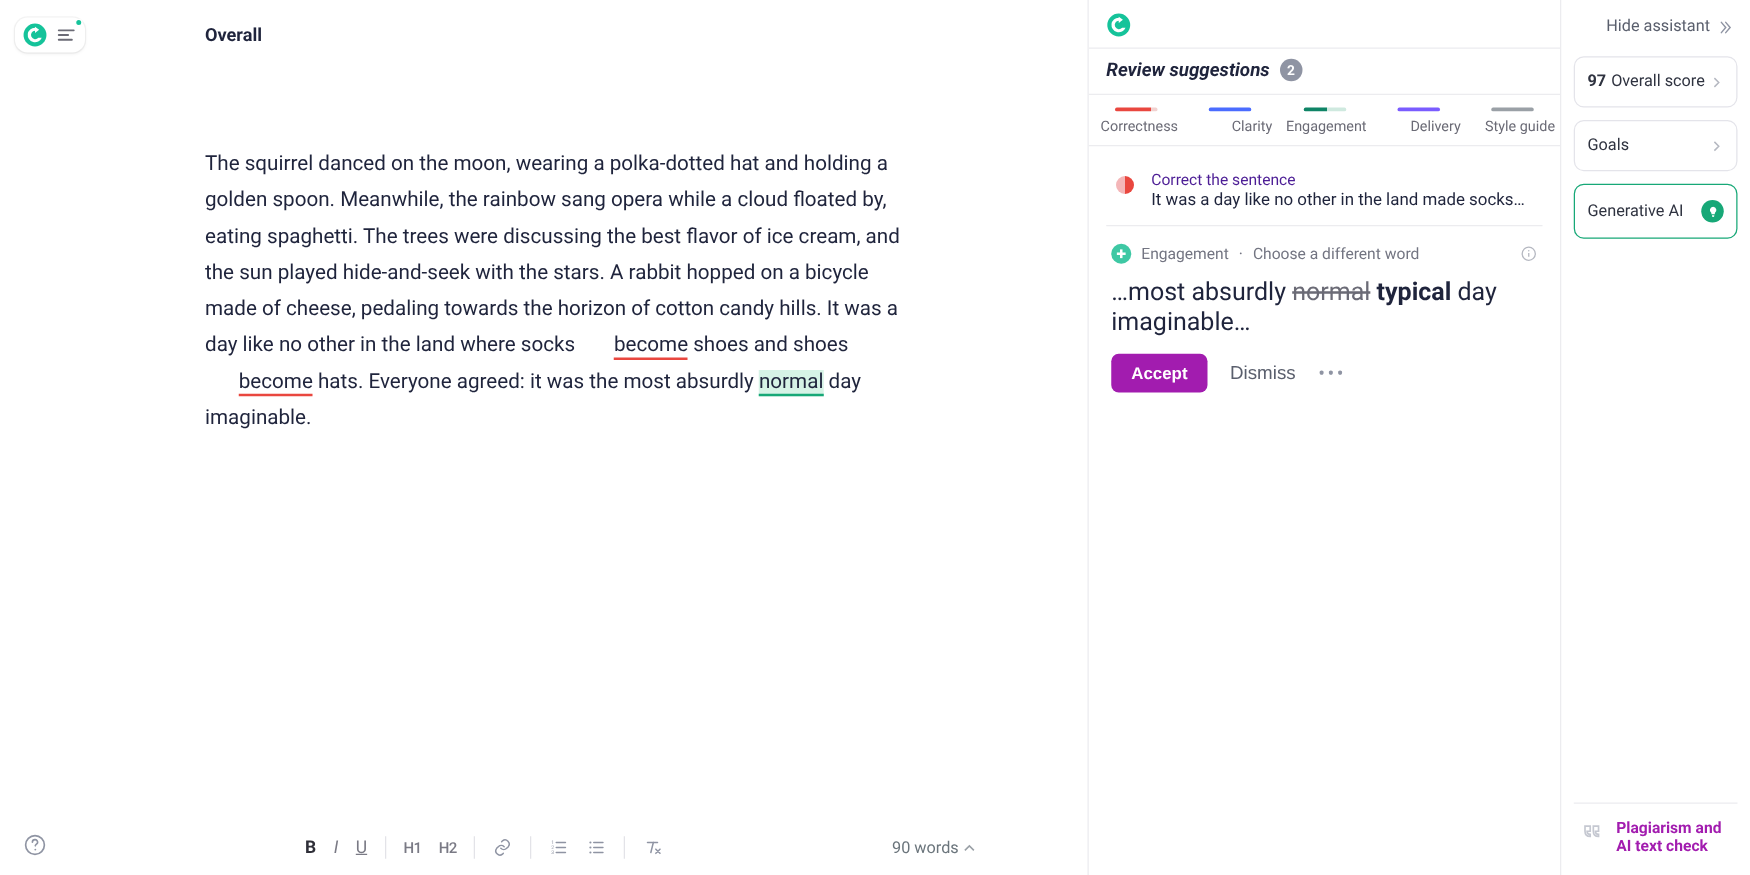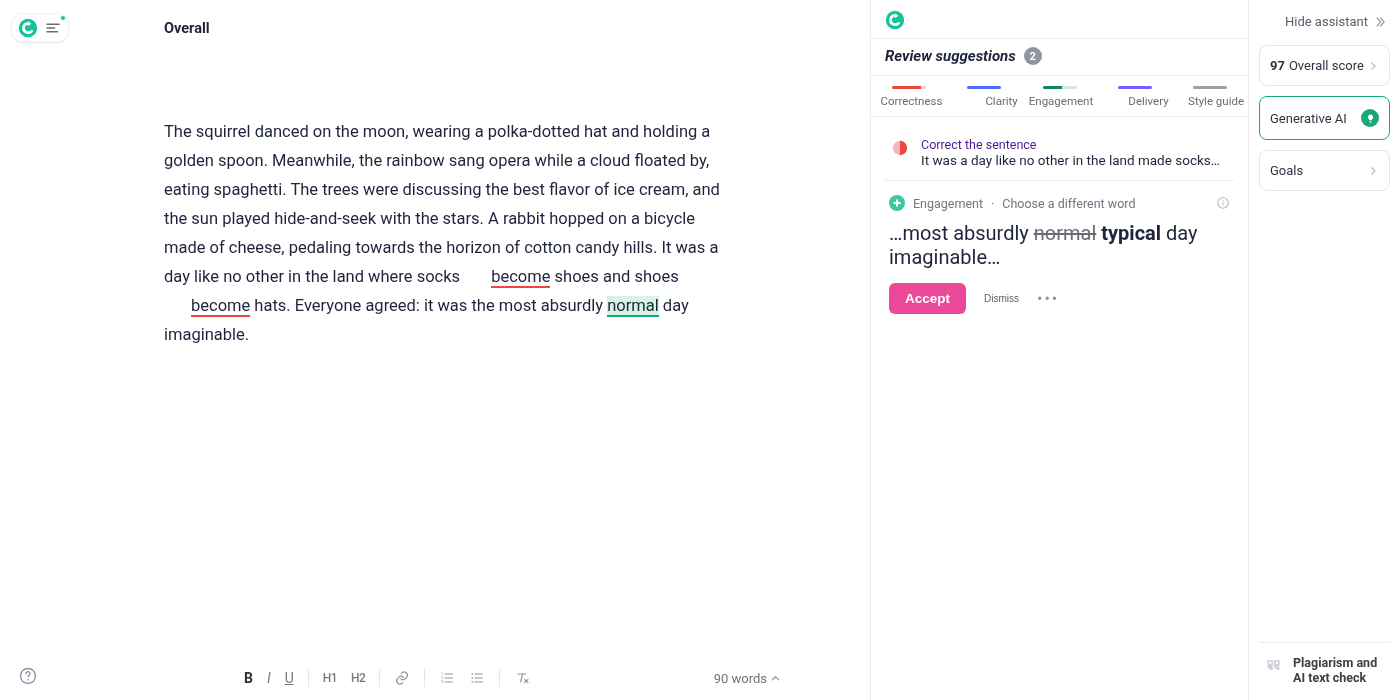--- a/index.html
+++ b/index.html
@@ -40,34 +40,34 @@
   .sugg1 .dot svg{ display:block;}
   .sugg1 .lbl { font-size:12.5px; color:#4c1d95; margin-bottom:0; }
   .sugg1 .txt { font-size:13.5px; color:#1f243c; }
   .sugg2-head { display:flex; align-items:center; gap:8px; padding:14px 4px 8px 4px; font-size:12.5px; color:#737582; }
   .sugg2-head .dot2 { width:16px; height:16px; border-radius:50%; background:#3ec8a4; display:flex; align-items:center; justify-content:center; flex:0 0 16px; }
   .sugg2-head .info { margin-left:auto; color:#9aa0a6; }
   .sugg2-text { font-size:20px; color:#1f243c; padding: 2px 4px 10px 4px; }
   .strike { text-decoration: line-through; color:#6b6b76; }
   .bold { font-weight:700; }
   .sugg-actions { display:flex; align-items:center; gap:18px; padding: 4px 4px; }
-  .accept-btn { background:#ec4899; color:#fff; border:none; border-radius:6px; padding:8px 16px; font-size:13.5px; font-weight:600; cursor:pointer; }
-  .dismiss-btn { background:none; border:none; color:#5a5f6d; font-size:10px; cursor:pointer; }
+  .accept-btn { background:#a21caf; color:#fff; border:none; border-radius:6px; padding:8px 16px; font-size:13.5px; font-weight:600; cursor:pointer; }
+  .dismiss-btn { background:none; border:none; color:#5a5f6d; font-size:15px; cursor:pointer; }
   .more-dots { color:#8f94a3; cursor:pointer; letter-spacing:2px; }
   .check-footer { margin-top:auto; border-top:1px solid #ececef; background:#fafafb; padding:14px 16px; display:flex; align-items:center; gap:12px; font-size:13.5px; color:#2f3340; cursor:pointer; }
   
   .right-rail { width: 152px; flex:0 0 152px; border-left:1px solid #ececef; display:flex; flex-direction:column; padding:10px 10px; gap:10px; }
   .hide-assist { font-size:13px; color:#5a5f6d; text-align:right; display:flex; align-items:center; justify-content:flex-end; gap:4px; cursor:pointer; padding:4px 2px 6px 2px; }
   .rail-card { border:1px solid #e4e4ea; border-radius:8px; padding:12px 10px; display:flex; align-items:center; justify-content:space-between; font-size:13px; color:#2f3340; cursor:pointer; background:#fff; }
   .rail-card .lead { display:flex; align-items:baseline; gap:4px; }
   .rail-card.gen { border-color:#17a877; }
   .rail-card.gen .ai-dot { width:18px; height:18px; border-radius:50%; background:#17a877; display:flex; align-items:center; justify-content:center; }
   .chev { color:#b5b8c1; }
   .rail-spacer { flex:1; }
-  .plag-card { border-top:1px solid #ececef; padding:12px 4px 4px 4px; display:flex; gap:10px; font-size:12.5px; color:#404040; cursor:pointer; line-height:1.25; }
+  .plag-card { border-top:1px solid #ececef; padding:12px 4px 4px 4px; display:flex; gap:10px; font-size:12.5px; color:#a21caf; cursor:pointer; line-height:1.25; }
   .plag-card .ql { color:#b9bcc7; flex:0 0 auto; }
   svg { display:block; }
 </style>
 </head>
 <body>
 
 <div class="app">
 
   <div class="left-rail">
     <div class="logo-cluster">
@@ -235,33 +235,33 @@
       <span class="lead">
         <span style="font-weight:700">97</span>
         <span> Overall score</span>
       </span>
       <span class="chev">
         <svg width="12" height="12" viewBox="0 0 24 24" fill="none" stroke="#b5b8c1" stroke-width="2.4">
             <path d="M9 5l7 7-7 7"></path>
           </svg>
       </span>
     </div>
+    <div class="rail-card">
+      <span>Goals</span>
+      <span class="chev">
+        <svg width="12" height="12" viewBox="0 0 24 24" fill="none" stroke="#b5b8c1" stroke-width="2.4">
+            <path d="M9 5l7 7-7 7"></path>
+          </svg>
+      </span>
+    </div>
     <div class="rail-card gen">
       <span>Generative AI</span>
       <span class="ai-dot">
         <svg width="11" height="11" viewBox="0 0 24 24" fill="#fff">
             <path d="M12 3a6 6 0 0 0-3 11v2h6v-2a6 6 0 0 0-3-11zm-2 15h4v1a2 2 0 0 1-4 0z"></path>
-          </svg>
-      </span>
-    </div>
-    <div class="rail-card">
-      <span>Goals</span>
-      <span class="chev">
-        <svg width="12" height="12" viewBox="0 0 24 24" fill="none" stroke="#b5b8c1" stroke-width="2.4">
-            <path d="M9 5l7 7-7 7"></path>
           </svg>
       </span>
     </div>
     <div class="rail-spacer"></div>
     <div class="plag-card">
       <span class="ql">
         <svg width="20" height="20" viewBox="0 0 24 24" fill="none" stroke="#c5c8d1" stroke-width="1.6">
             <path d="M6 7h5v5H8c0 2 1 3 3 3v2c-3 0-5-2-5-5V7z"></path>
             <path d="M14 7h5v5h-3c0 2 1 3 3 3v2c-3 0-5-2-5-5V7z"></path>
           </svg>

